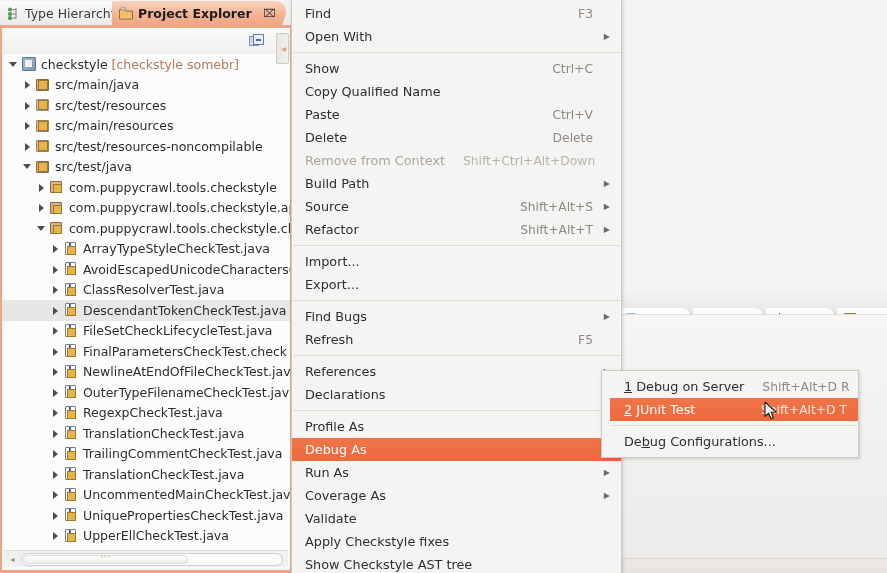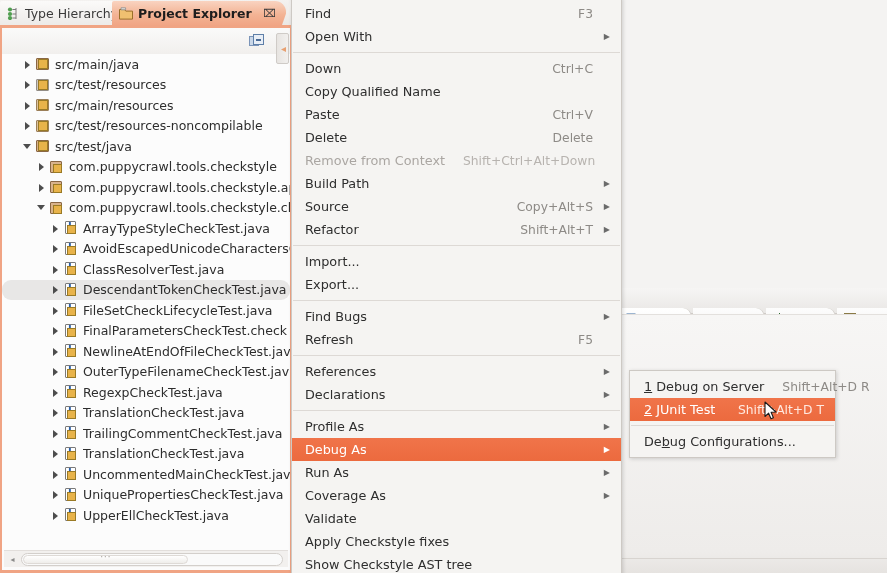--- a/index.html
+++ b/index.html
@@ -116,21 +116,21 @@
 
   .tree {
     position: absolute; left: 0; top: 26px; width: 288px; height: 500px;
     overflow: hidden; background: #fcfcfc;
   }
   .trow {
     position: relative; height: 20.5px;
     display: flex; align-items: center;
     font-size: 12.5px; color: #2d2d2d; white-space: nowrap;
   }
-  .trow.selected { background: #e8e7e6; border-radius: 9px; }
+  .trow.selected { background: #e8e7e6; }
   .twist {
     width: 11px; height: 11px; margin-right: 2px;
     flex: 0 0 11px; position: relative;
   }
   .twist.closed::before {
     content:""; position:absolute; left:3px; top:2px;
     border-left: 5px solid #4d4d4d;
     border-top: 4px solid transparent; border-bottom: 4px solid transparent;
   }
   .twist.open::before {
@@ -203,25 +203,25 @@
     width: 10px; text-align: right; margin-left: 7px;
     font-size: 8px; color: #6b6b6b; line-height: 1;
   }
   .mi.highlight .arrow { color: #fff; }
   .mi .arrow.empty { visibility: hidden; }
   .msep { height: 1px; background: #ddd9d5; margin: 4px 1px; }
   .mi .mn { text-decoration: underline; }
 
   
   .sub-menu {
-    position: absolute; left: 629px; top: 370px; width: 207px;
+    position: absolute; left: 601px; top: 370px; width: 258px;
     background: #f5f4f2;
     border: 1px solid #cdc9c4;
     box-shadow: 1px 1px 4px rgba(0,0,0,0.16);
-    padding: 4px 0 4px 0;
+    padding: 4px 0 4px 8px;
   }
   .sub-menu .mi { padding-left: 14px; }
 
   
   .cursor { position:absolute; left:764px; top:401px; width:14px; height:20px; }
 </style>
 </head>
 <body>
 
 <div id="root">
@@ -296,20 +296,28 @@
       <div class="lv-toolbar">
         <div class="collapse-icon">
           <div class="sq1"></div>
             <div class="sq2"></div>
             <div class="minus"></div>
         </div>
       </div>
 
       <div class="tree" id="tree">
           <div class="trow">
+            <span style="flex:0 0 6px"></span>
+            <span class="twist open"></span>
+            <span class="ticon">
+              <span class="ic-proj" style="position:absolute;inset:1px;"></span>
+            </span>
+            <span class="tlabel">checkstyle<span class="dim"> [checkstyle somebr]</span></span>
+          </div>
+          <div class="trow">
             <span style="flex:0 0 20px"></span>
             <span class="twist closed"></span>
             <span class="ticon">
               <span class="ic-pkgsrc" style="position:absolute;left:1px;top:2px;width:13px;height:12px;"></span>
             </span>
             <span class="tlabel">src/main/java</span>
           </div>
           <div class="trow">
             <span style="flex:0 0 20px"></span>
             <span class="twist closed"></span>
@@ -504,21 +512,21 @@
         <span class="lbl">Find</span>
         <span class="accel">F3</span>
         <span class="arrow empty">▶</span>
       </div>
       <div class="mi">
         <span class="lbl">Open With</span>
         <span class="arrow">▶</span>
       </div>
       <div class="msep"></div>
       <div class="mi">
-        <span class="lbl">Down</span>
+        <span class="lbl">Show</span>
         <span class="accel">Ctrl+C</span>
         <span class="arrow empty">▶</span>
       </div>
       <div class="mi">
         <span class="lbl">Copy Qualified Name</span>
         <span class="arrow empty">▶</span>
       </div>
       <div class="mi">
         <span class="lbl">Paste</span>
         <span class="accel">Ctrl+V</span>
@@ -533,21 +541,21 @@
         <span class="lbl">Remove from Context</span>
         <span class="accel">Shift+Ctrl+Alt+Down</span>
         <span class="arrow empty">▶</span>
       </div>
       <div class="mi">
         <span class="lbl">Build Path</span>
         <span class="arrow">▶</span>
       </div>
       <div class="mi">
         <span class="lbl">Source</span>
-        <span class="accel">Copy+Alt+S</span>
+        <span class="accel">Shift+Alt+S</span>
         <span class="arrow">▶</span>
       </div>
       <div class="mi">
         <span class="lbl">Refactor</span>
         <span class="accel">Shift+Alt+T</span>
         <span class="arrow">▶</span>
       </div>
       <div class="msep"></div>
       <div class="mi">
         <span class="lbl">Import...</span>

